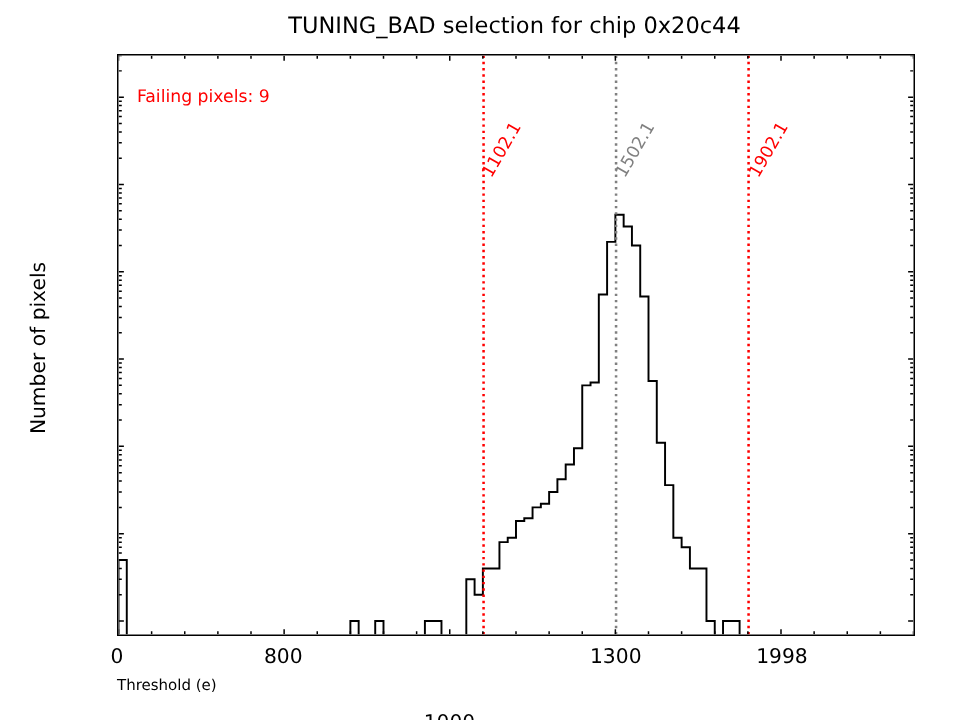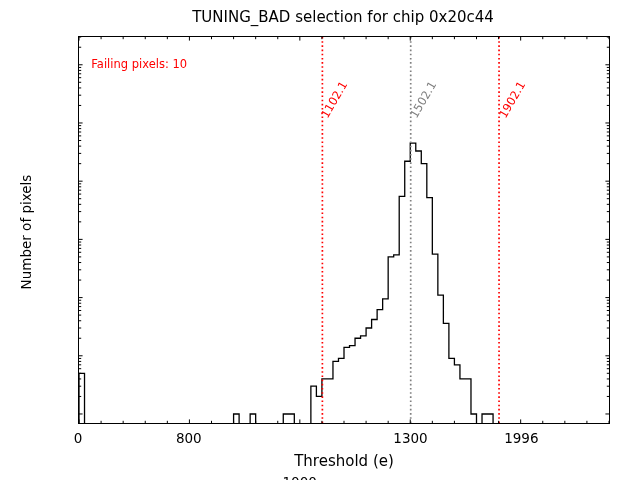--- a/index.html
+++ b/index.html
@@ -26,21 +26,21 @@
   #ylabel-box{
     position:absolute;left:-64px;top:222px;width:180px;height:20px;
     transform:rotate(-90deg);transform-origin:50% 50%;
     display:flex;align-items:center;justify-content:center;
     font-size:13.5px;color:#000;white-space:nowrap;
   }
 
   
   #xlabel{
     position:absolute;left:78px;top:452px;width:532px;
-    text-align:center;font-size:15px;color:#000;
+    text-align:left;font-size:10px;color:#000;
   }
 
   
   .xtick-label{
     position:absolute;font-size:13.5px;color:#000;
     text-align:center;transform:translateX(-50%);
     top:430px;white-space:nowrap;
   }
 
   
@@ -237,27 +237,27 @@
           <line x1="532" y1="0" x2="529.8" y2="0" stroke="#000" stroke-width="1"></line>
         </svg>
     </div>
   </div>
 
   <div id="tick-labels-x">
       <div class="xtick-label" style="left: 78px;">0</div>
       <div class="xtick-label" style="left: 188.833px;">800</div>
       <div class="xtick-label" style="left: 299.667px; margin-top: 44px;">1000</div>
       <div class="xtick-label" style="left: 410.5px;">1300</div>
-      <div class="xtick-label" style="left: 521.333px;">1996</div>
+      <div class="xtick-label" style="left: 521.333px;">1998</div>
     </div>
   <div id="tick-labels-y"></div>
   <div id="vline-labels">
       <div class="vline-label" style="color: rgb(255, 0, 0); left: 324.299px; top: 110px;">1102.1</div>
       <div class="vline-label" style="color: rgb(128, 128, 128); left: 412.965px; top: 110px;">1502.1</div>
       <div class="vline-label" style="color: rgb(255, 0, 0); left: 501.632px; top: 110px;">1902.1</div>
     </div>
 
-  <div id="failing" style="color: rgb(255, 0, 0); left: 91.3px; top: 56.9135px;">Failing pixels: 10</div>
+  <div id="failing" style="color: rgb(255, 0, 0); left: 91.3px; top: 56.9135px;">Failing pixels: 9</div>
 
   <div id="ylabel-box">Number of pixels</div>
   <div id="xlabel">Threshold (e)</div>
 
 </div>
 
 </body></html>

